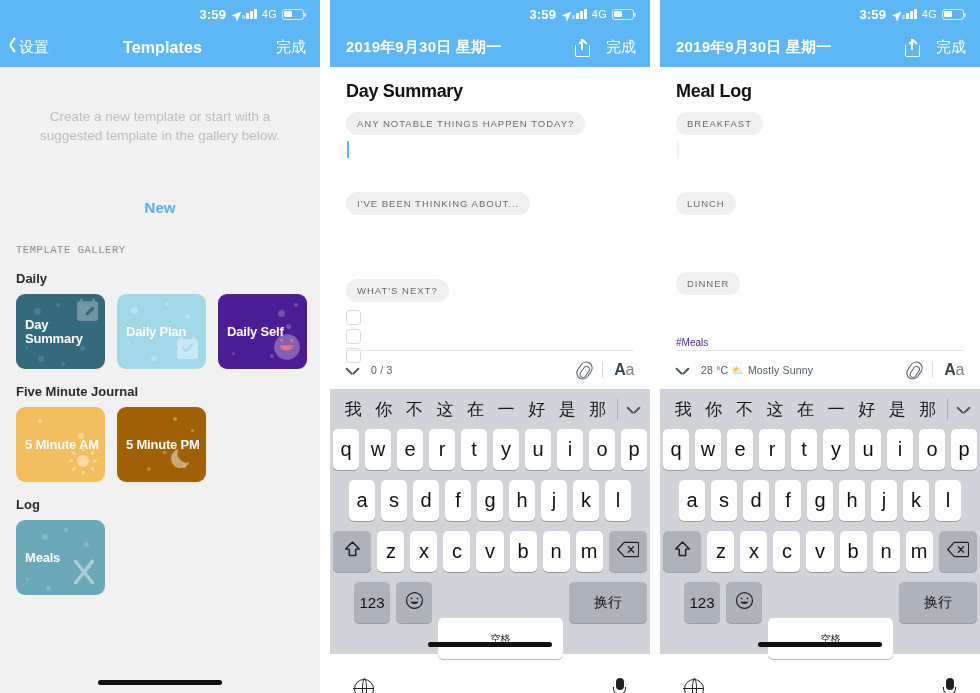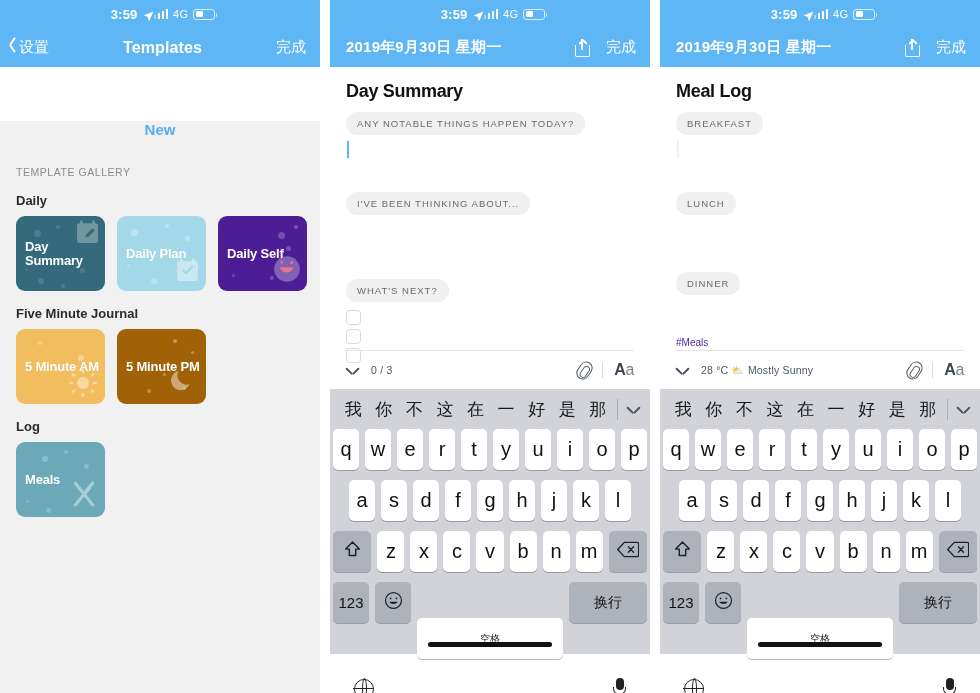--- a/index.html
+++ b/index.html
@@ -12,21 +12,21 @@
   .screens { display: flex; width: 980px; height: 693px; }
   .phone { position: relative; height: 693px; overflow: hidden; background: #fff; }
   .p1 { width: 320px; }
   .sep { width: 10px; height: 693px; background: #ffffff; flex: 0 0 10px; }
   .p2 { width: 320px; }
   .p3 { width: 320px; }
 
   
   .statusbar {
     height: 28px; background: #5EB6F5; color: #fff;
-    display: flex; align-items: center; justify-content: center;
+    display: flex; align-items: center; justify-content: flex-end;
     padding: 0 16px 0 22px; font-size: 13px; font-weight: bold;
     letter-spacing: .2px;
   }
   .sb-left { display: flex; align-items: center; gap: 5px; }
   .loc-arrow { display: inline-block; width: 11px; height: 11px; position: relative; top: 1px;}
   .sb-right { display: flex; align-items: center; gap: 5px; }
   .bars { display: flex; align-items: flex-end; gap: 1.5px; height: 10px; }
   .bars i { display: block; width: 2.5px; background: #fff; border-radius: .5px; }
   .bars i:nth-child(1){ height: 4px; opacity:.45;}
   .bars i:nth-child(2){ height: 6px;}
@@ -73,21 +73,21 @@
   .share-ico .arr::before { left:-0.6px; transform: rotate(-45deg);}
   .share-ico .arr::after  { left:3.4px; transform: rotate(45deg);}
 
   
   .p1-body { background: #F1F1F1; height: calc(693px - 67px); position: relative; }
   .empty-msg {
     padding: 40px 34px 0; text-align: center; color: #BCBCBC;
     font-size: 13.5px; line-height: 19px;
   }
   .new-link { text-align: center; color: #57AEF2; font-size: 15px; font-weight: bold; margin-top: 54px; cursor: pointer;}
-  .gallery-hdr { margin-top: 28px; padding-left: 16px; color: #8C8C8C; font-size: 10.5px; letter-spacing: .55px; }
+  .gallery-hdr { margin-top: 28px; padding-left: 16px; color: #8C8C8C; font-size: 10.5px; letter-spacing: .55px; font-family: Liberation Mono, monospace; }
   .cat { padding-left: 16px; margin-top: 15px; }
   .cat-title { font-size: 13px; font-weight: bold; color: #2B2B2B; margin-bottom: 8px; }
   .tiles { display: flex; gap: 12px; }
   .tile {
     width: 89px; height: 75px; border-radius: 9px; position: relative;
     overflow: hidden; cursor: pointer; flex: 0 0 89px;
   }
   .tile .label {
     position: absolute; left: 9px; top: 50%; transform: translateY(-50%);
     color: #fff; font-size: 13px; font-weight: bold;
@@ -166,21 +166,21 @@
   .krow.r3 { padding: 0 3px; gap: 6px; }
   .key {
     background:#fff; border-radius: 5px; height: 41px; min-width: 26px; flex: 1;
     display:flex; align-items:center; justify-content:center;
     font-size: 20px; color:#111; box-shadow: 0 1px 0 rgba(0,0,0,.28);
     cursor:pointer; font-family:"Liberation Sans", sans-serif;
   }
   .key.dark { background:#AEB3BB; box-shadow: 0 1px 0 rgba(0,0,0,.25); }
   .key.wide { flex: 1.42; }
   .krow.r4 { padding: 0 3px; gap: 6px; }
-  .key.num { flex: 0 0 36px; font-size: 15px; }
+  .key.num { flex: 0 0 36px; font-size: 15px; margin-left: 21px; }
   .key.emo { flex: 0 0 36px; font-size: 18px; }
   .key.space { flex: 1; font-size: 10px; margin-top: 36px; }
   .key.ret { flex: 0 0 78px; font-size: 14px; }
   .kb-bottom { display:flex; align-items:center; justify-content:space-between; padding: 2px 24px 0; height: 38px;}
   .globe { width: 20px; height: 20px; border:1.6px solid #1E2226; border-radius:50%; position:relative; cursor:pointer;}
   .globe::before { content:""; position:absolute; left:7.3px; top:-1.6px; width:3px; height:20px; border:1.6px solid #1E2226; border-radius:50%;}
   .globe::after { content:""; position:absolute; left:-1.6px; top:7.5px; width:20px; height:2px; border-top:1.6px solid #1E2226; }
   .mic { width: 13px; height: 22px; position:relative; cursor:pointer; }
   .mic .cap { position:absolute; top:0; left:2.5px; width:8px; height:12px; border-radius:4px; background:#1E2226;}
   .mic .bowl { position:absolute; top:9px; left:0; width:13px; height:8px; border:1.6px solid #1E2226; border-top:none; border-radius: 0 0 7px 7px;}
@@ -222,20 +222,21 @@
     <div class="navbar">
       <div class="nav-back">
         <span class="chev-left"></span>
         <span>设置</span>
       </div>
       <div class="nav-title">Templates</div>
       <div class="nav-right">完成</div>
     </div>
 
     <div class="p1-body">
+      <div class="empty-msg">Create a new template or start with a suggested template in the gallery below.</div>
       <div class="new-link">New</div>
       <div class="gallery-hdr">TEMPLATE GALLERY</div>
 
       <div class="cat">
         <div class="cat-title">Daily</div>
         <div class="tiles">
           <div class="tile tile-daysummary">
             <span class="dot" style="width:7px;height:7px;left:18px;top:14px;opacity:.13"></span>
             <span class="dot" style="width:4px;height:4px;left:40px;top:9px;opacity:.13"></span>
             <span class="dot" style="width:5px;height:5px;left:64px;top:52px;opacity:.12"></span>

